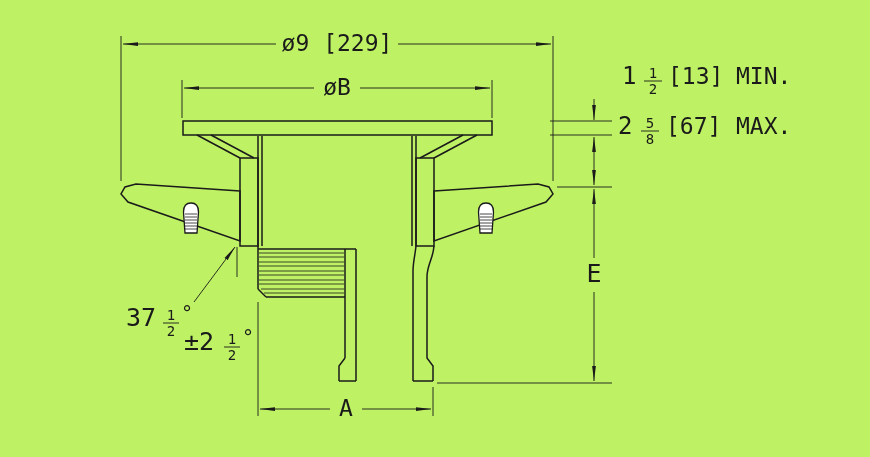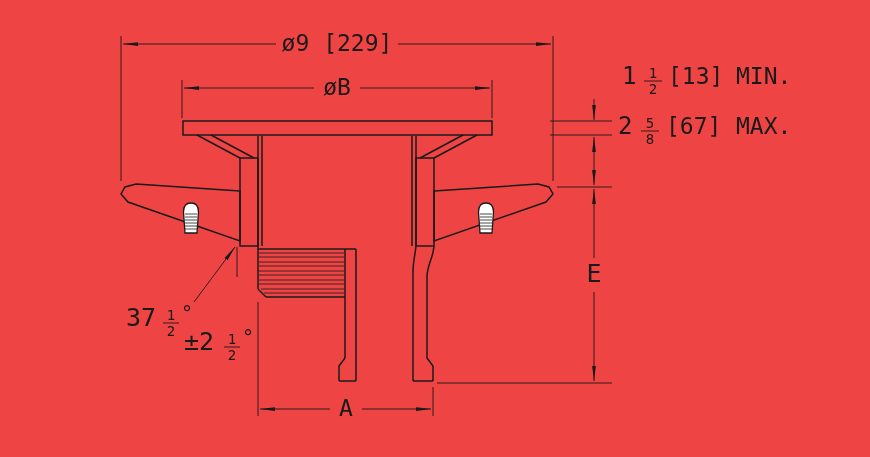--- a/index.html
+++ b/index.html
@@ -1,20 +1,20 @@
 <!DOCTYPE html>
 <html><head>
 <meta charset="utf-8">
 <style>
   html, body { margin: 0; padding: 0; background: #ffffff; }
   .canvas {
     position: relative;
     width: 870px;
     height: 457px;
-    background: #ef4444;
+    background: #bef264;
     overflow: hidden;
     font-family: "DejaVu Sans Mono", monospace;
   }
   svg { position: absolute; left: 0; top: 0; }
   .t {
     font-family: "DejaVu Sans Mono", monospace;
     fill: #1a1a1a;
     stroke: none;
   }
   .thin line, .thin path { stroke: #1a1a1a; stroke-width: 0.9; fill: none; }

